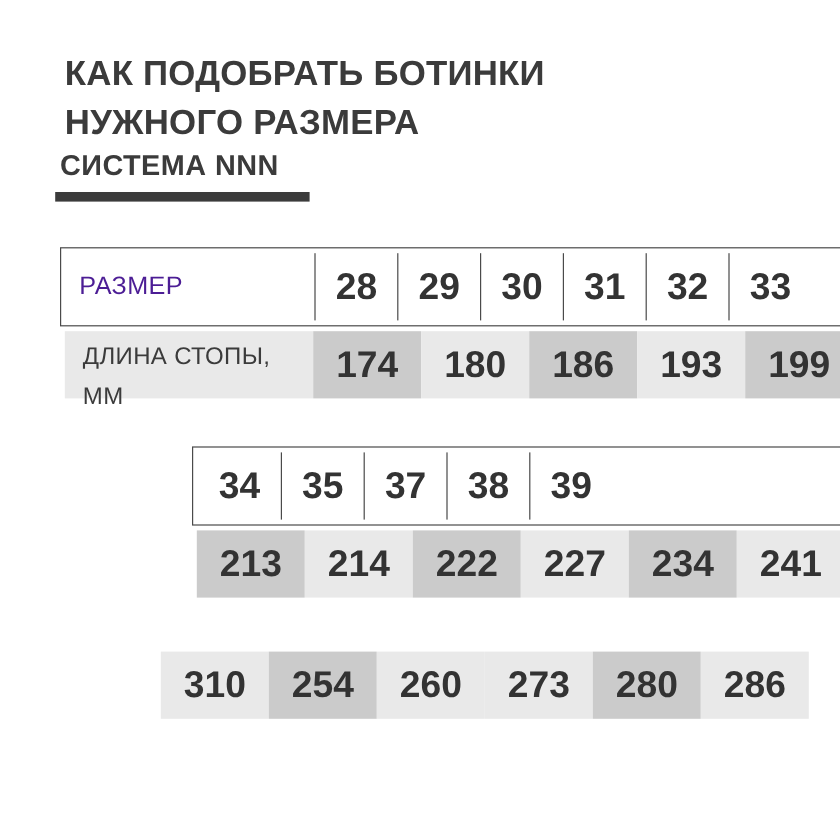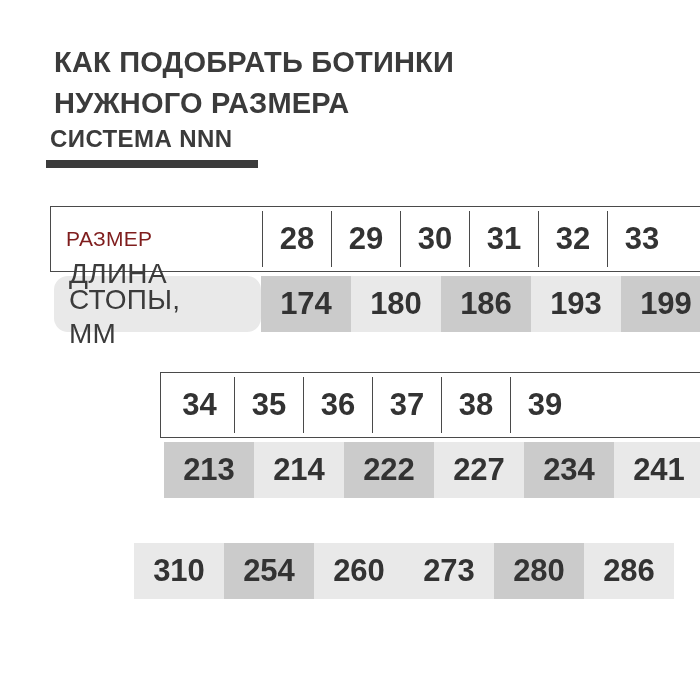--- a/index.html
+++ b/index.html
@@ -36,32 +36,32 @@
     border:1.5px solid #4a4a4a; background:#ffffff;
   }
   .hcell {
     width:69px; display:flex; align-items:center; justify-content:center;
     font-size:31px; font-weight:700; color:#333333;
     border-left:1.5px solid #4a4a4a;
   }
   .hcell:first-child { border-left:none; }
   .hcell.rowlabel {
     width:207px; justify-content:flex-start; padding-left:11px;
-    font-size:21px; font-weight:400; letter-spacing:0.3px; color:#7f1d1d;
+    font-size:21px; font-weight:400; letter-spacing:0.3px; color:#4c1d95;
   }
 
   .drow { display:flex; height:64px; }
   .dcell {
     width:90px; display:flex; align-items:center; justify-content:center;
     font-size:31px; font-weight:700; color:#333333;
   }
   .dcell.rowlabel {
-    width:207px; flex-direction:column; align-items:flex-start; justify-content:center;
-    padding-left:11px; font-size:28px; font-weight:400; line-height:26px;
-    letter-spacing:0.3px; color:#3b3b3b;border-radius:14px;
+    width:207px; flex-direction:column; align-items:flex-start; justify-content:flex-start;
+    padding-left:11px; font-size:20px; font-weight:400; line-height:26px;
+    letter-spacing:0.3px; color:#3b3b3b;
   }
   .light { background:#e9e9e9; }
   .dark  { background:#cbcbcb; }
 </style>
 </head>
 <body>
 
 <div class="canvas">
 
   <div class="page-title">
@@ -93,21 +93,20 @@
       <div class="dcell light">193</div>
       <div class="dcell dark">199</div>
       <div class="dcell light">206</div>
     </div>
   </div>
 
   <div class="sizes-table t2">
     <div class="hrow">
       <div class="hcell">34</div>
       <div class="hcell">35</div>
-      <div class="hcell">36</div>
       <div class="hcell">37</div>
       <div class="hcell">38</div>
       <div class="hcell">39</div>
     </div>
     <div class="drow">
       <div class="dcell dark">213</div>
       <div class="dcell light">214</div>
       <div class="dcell dark">222</div>
       <div class="dcell light">227</div>
       <div class="dcell dark">234</div>

